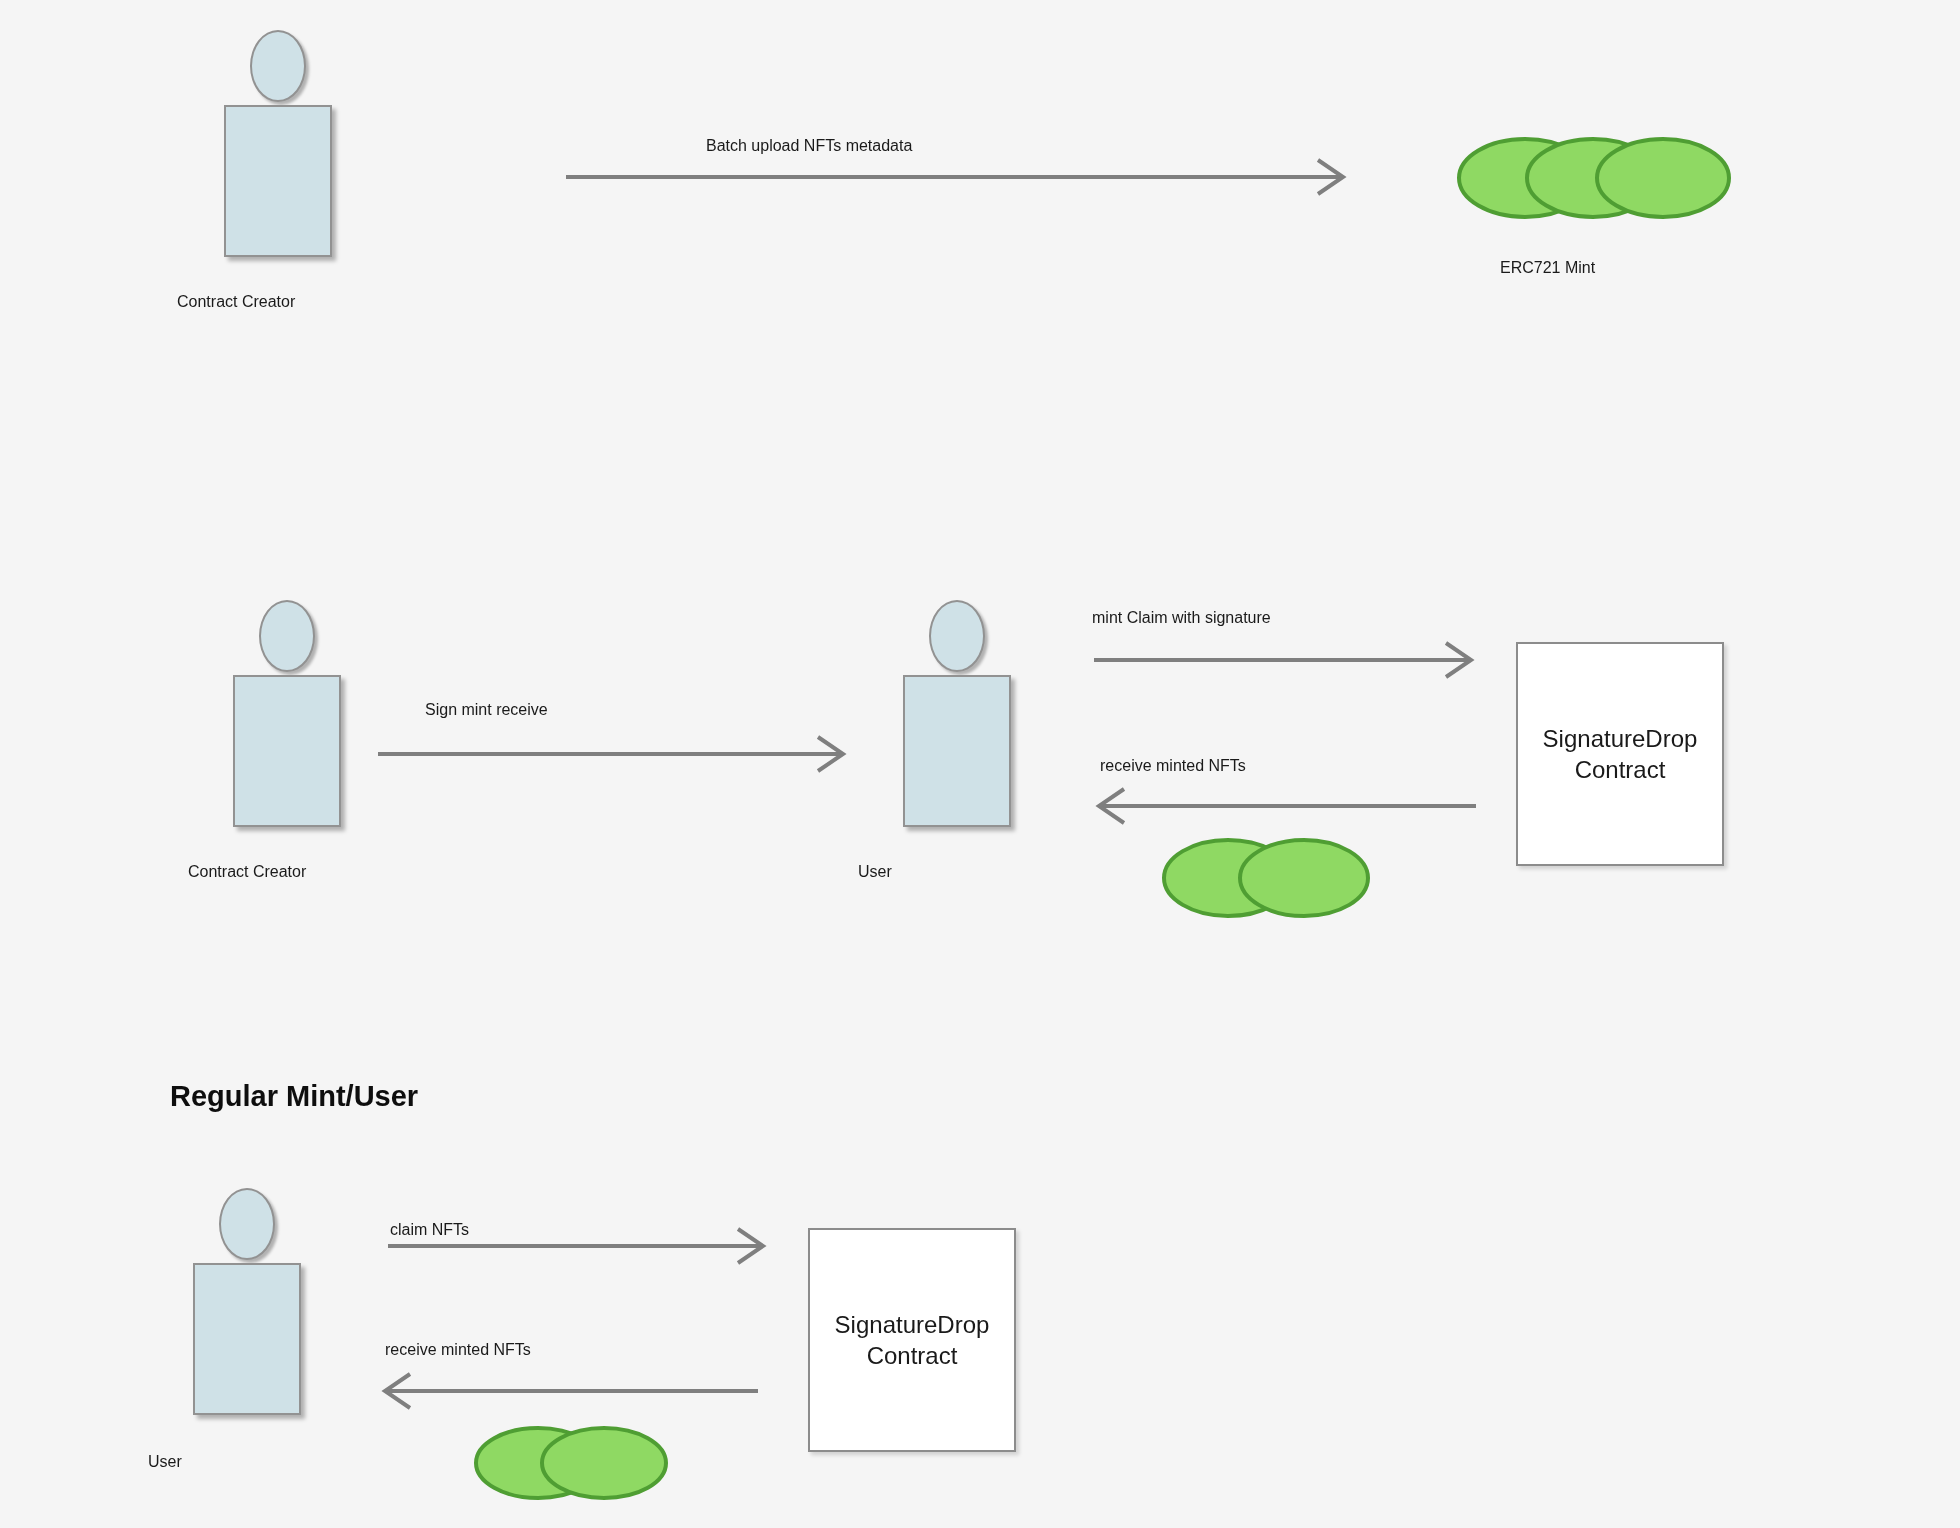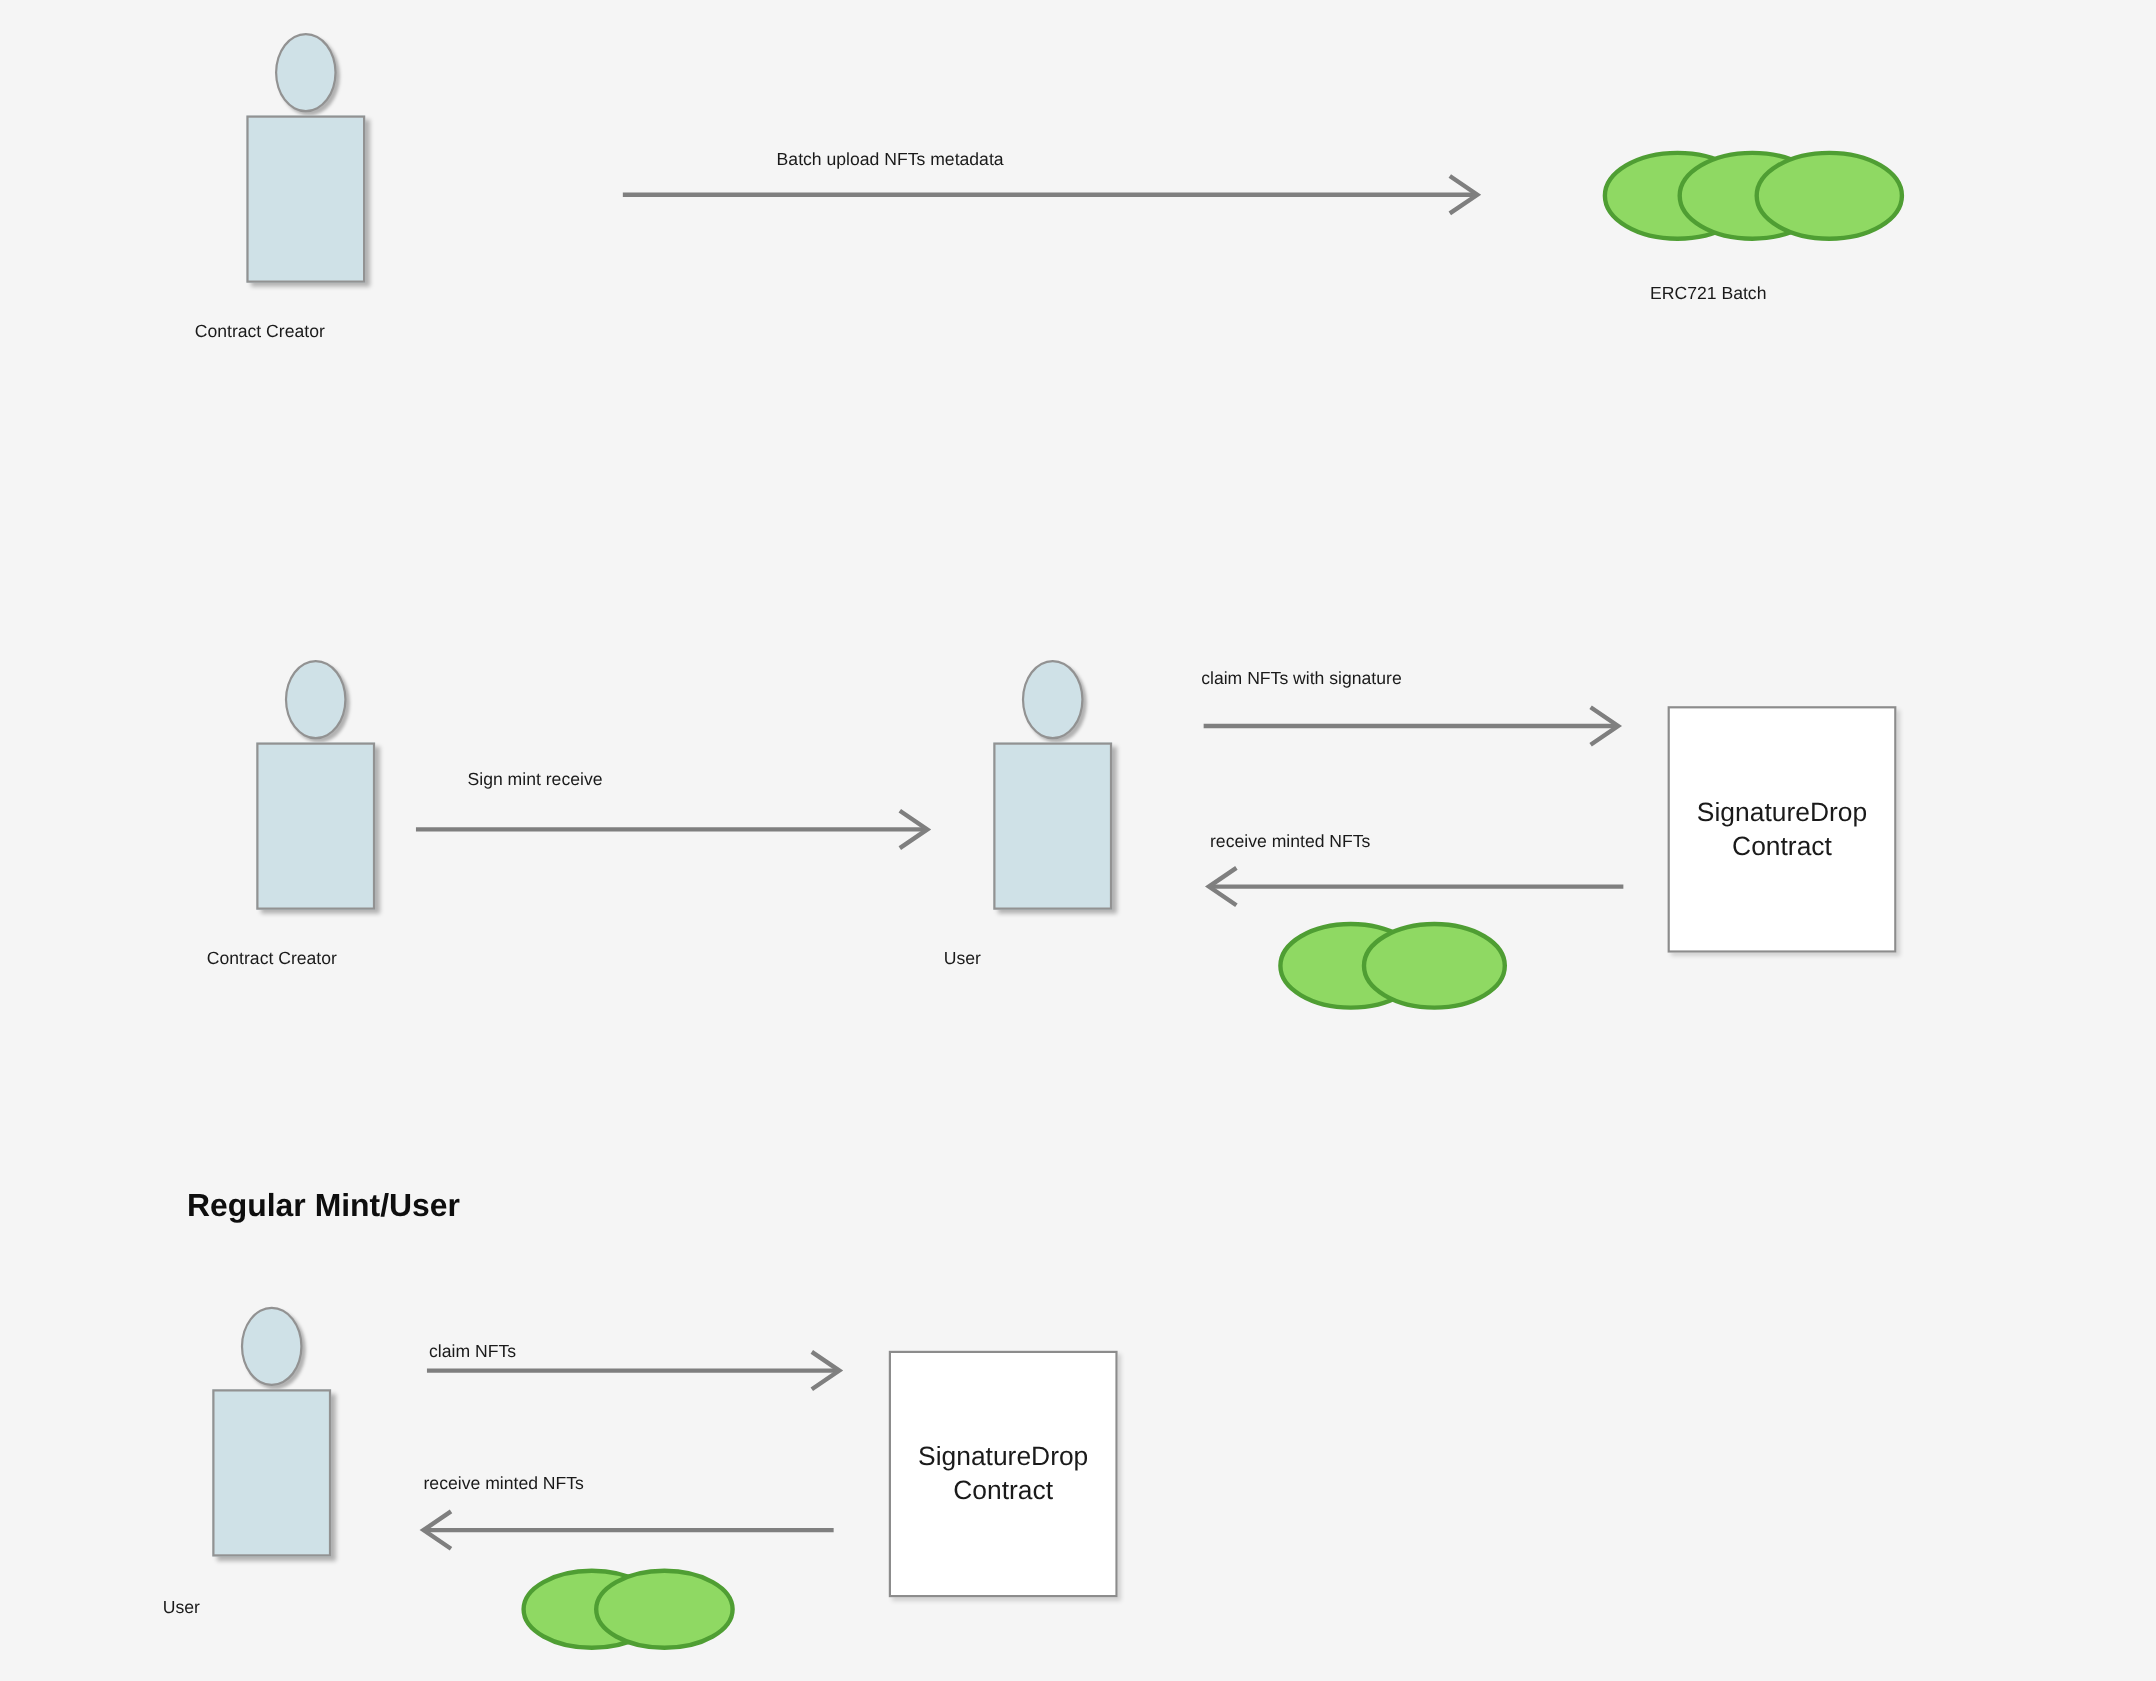--- a/index.html
+++ b/index.html
@@ -88,21 +88,21 @@
     <line x1="0" y1="22" x2="776" y2="22"></line>
     <polyline points="752,5 777,22 752,39"></polyline>
   </svg>
   <div class="label" style="left:706px; top:136px; width:500px;">Batch upload NFTs metadata</div>
 
   <svg class="nfts" style="left:1455px; top:133px;" width="280" height="90">
     <ellipse cx="70" cy="45" rx="66" ry="39"></ellipse>
     <ellipse cx="138" cy="45" rx="66" ry="39"></ellipse>
     <ellipse cx="208" cy="45" rx="66" ry="39"></ellipse>
   </svg>
-  <div class="label" style="left:1500px; top:258px; width:200px;">ERC721 Batch</div>
+  <div class="label" style="left:1500px; top:258px; width:200px;">ERC721 Mint</div>
 
 
   <div class="person" style="left:233px; top:600px;">
     <div class="person-head"></div>
     <div class="person-body"></div>
   </div>
   <div class="label" style="left:188px; top:862px; width:200px;">Contract Creator</div>
 
   <svg class="arrow" style="left:378px; top:732px;" width="470" height="44">
     <line x1="0" y1="22" x2="464" y2="22"></line>
@@ -113,21 +113,21 @@
   <div class="person" style="left:903px; top:600px;">
     <div class="person-head"></div>
     <div class="person-body"></div>
   </div>
   <div class="label" style="left:858px; top:862px; width:200px;">User</div>
 
   <svg class="arrow" style="left:1094px; top:638px;" width="382" height="44">
     <line x1="0" y1="22" x2="376" y2="22"></line>
     <polyline points="352,5 377,22 352,39"></polyline>
   </svg>
-  <div class="label" style="left:1092px; top:608px; width:386px;">claim NFTs with signature</div>
+  <div class="label" style="left:1092px; top:608px; width:386px;">mint Claim with signature</div>
 
   <div class="contract-box" style="left:1516px; top:614px; width:208px; height:224px;">
     <div>SignatureDrop</div>
     <div>Contract</div>
   </div>
 
   <svg class="arrow" style="left:1094px; top:784px;" width="382" height="44">
     <line x1="6" y1="22" x2="382" y2="22"></line>
     <polyline points="30,5 5,22 30,39"></polyline>
   </svg>

